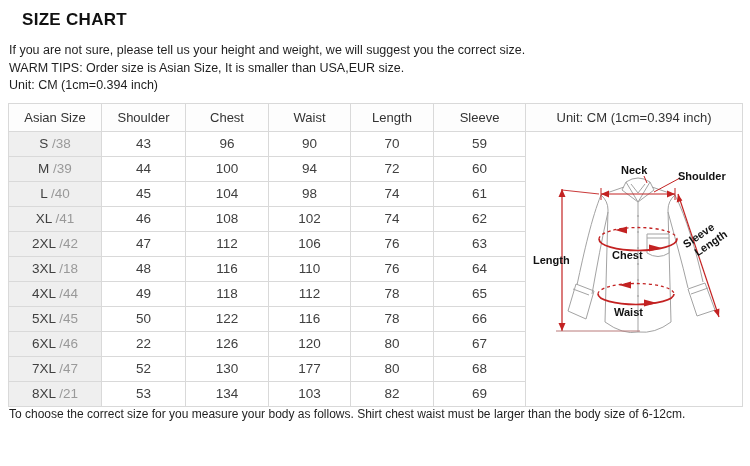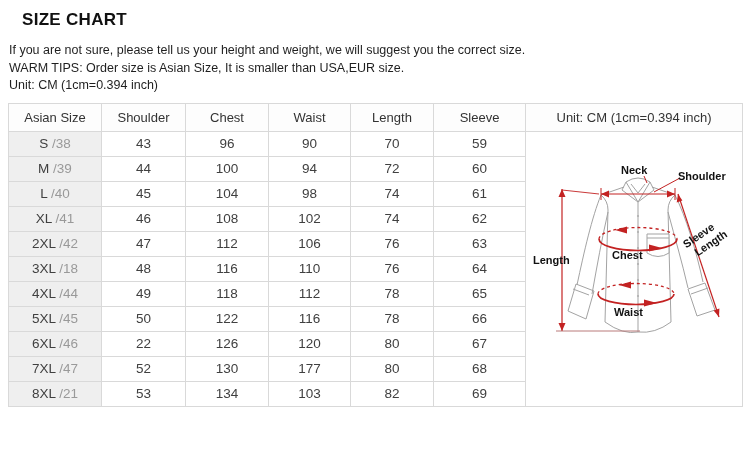--- a/index.html
+++ b/index.html
@@ -255,14 +255,15 @@
           <td class="size-cell"><span class="size-name">8XL</span><span class="size-num"> /21</span></td>
           <td>53</td>
           <td>134</td>
           <td>103</td>
           <td>82</td>
           <td>69</td>
         </tr>
       </tbody>
   </table>
 
+  <p class="measure-text">To choose the correct size for you measure your body as follows. Shirt chest waist must be larger than the body size of 6-12cm.</p>
 
 </div>
 
 </body></html>

